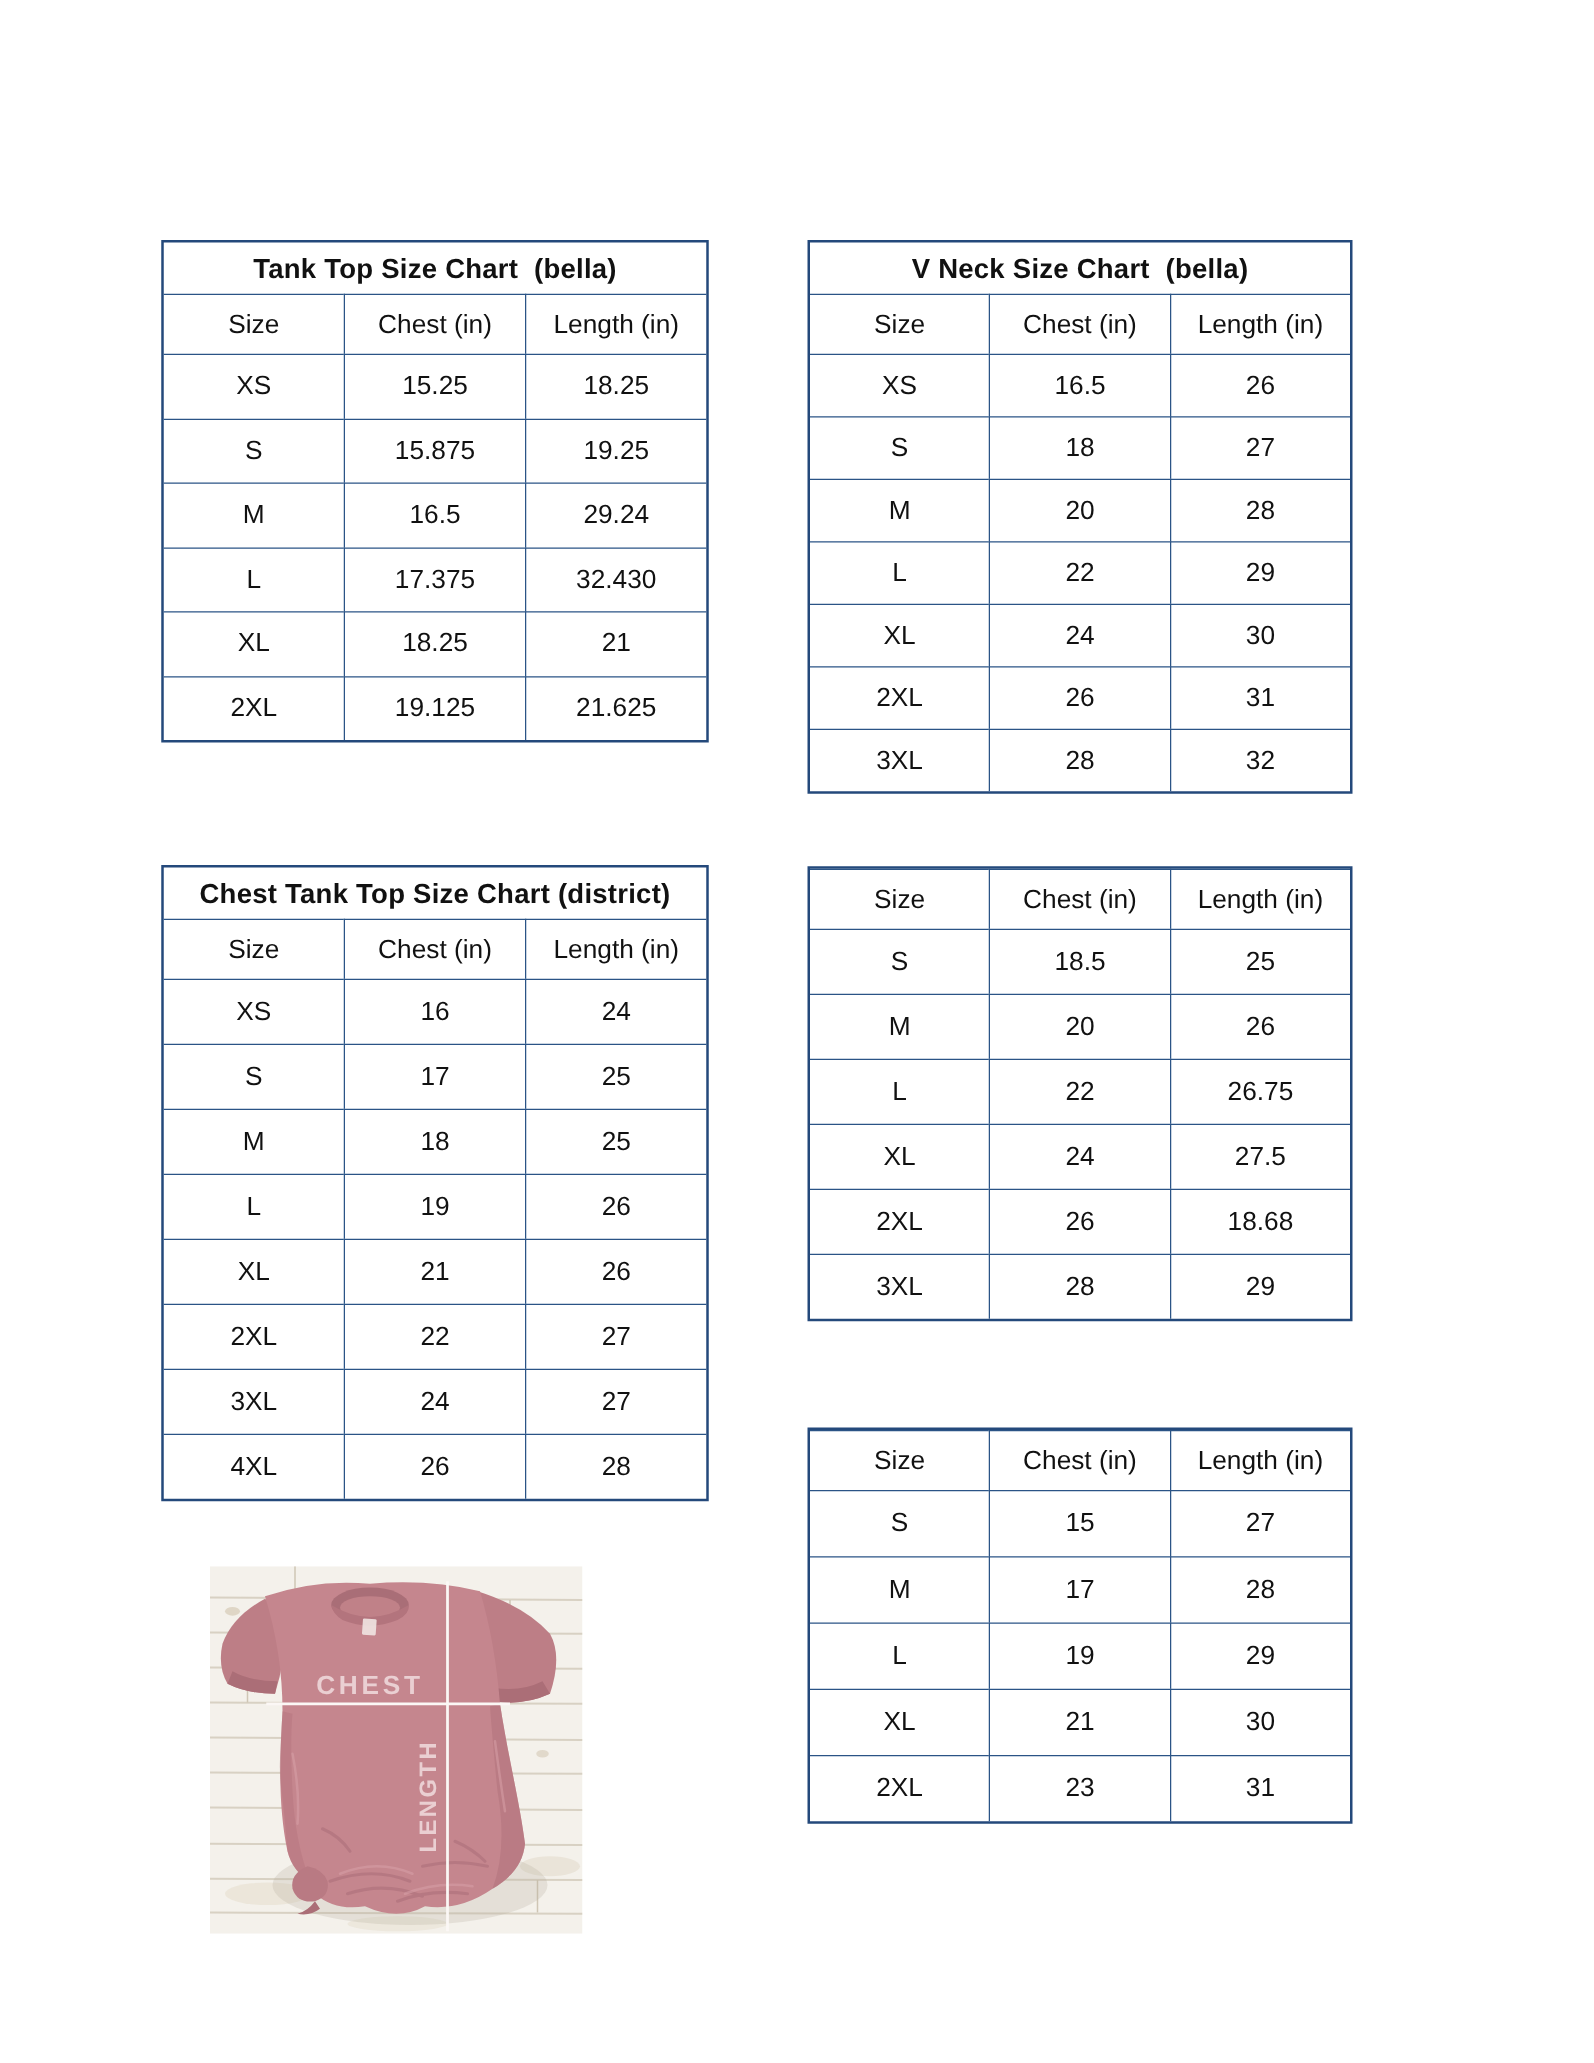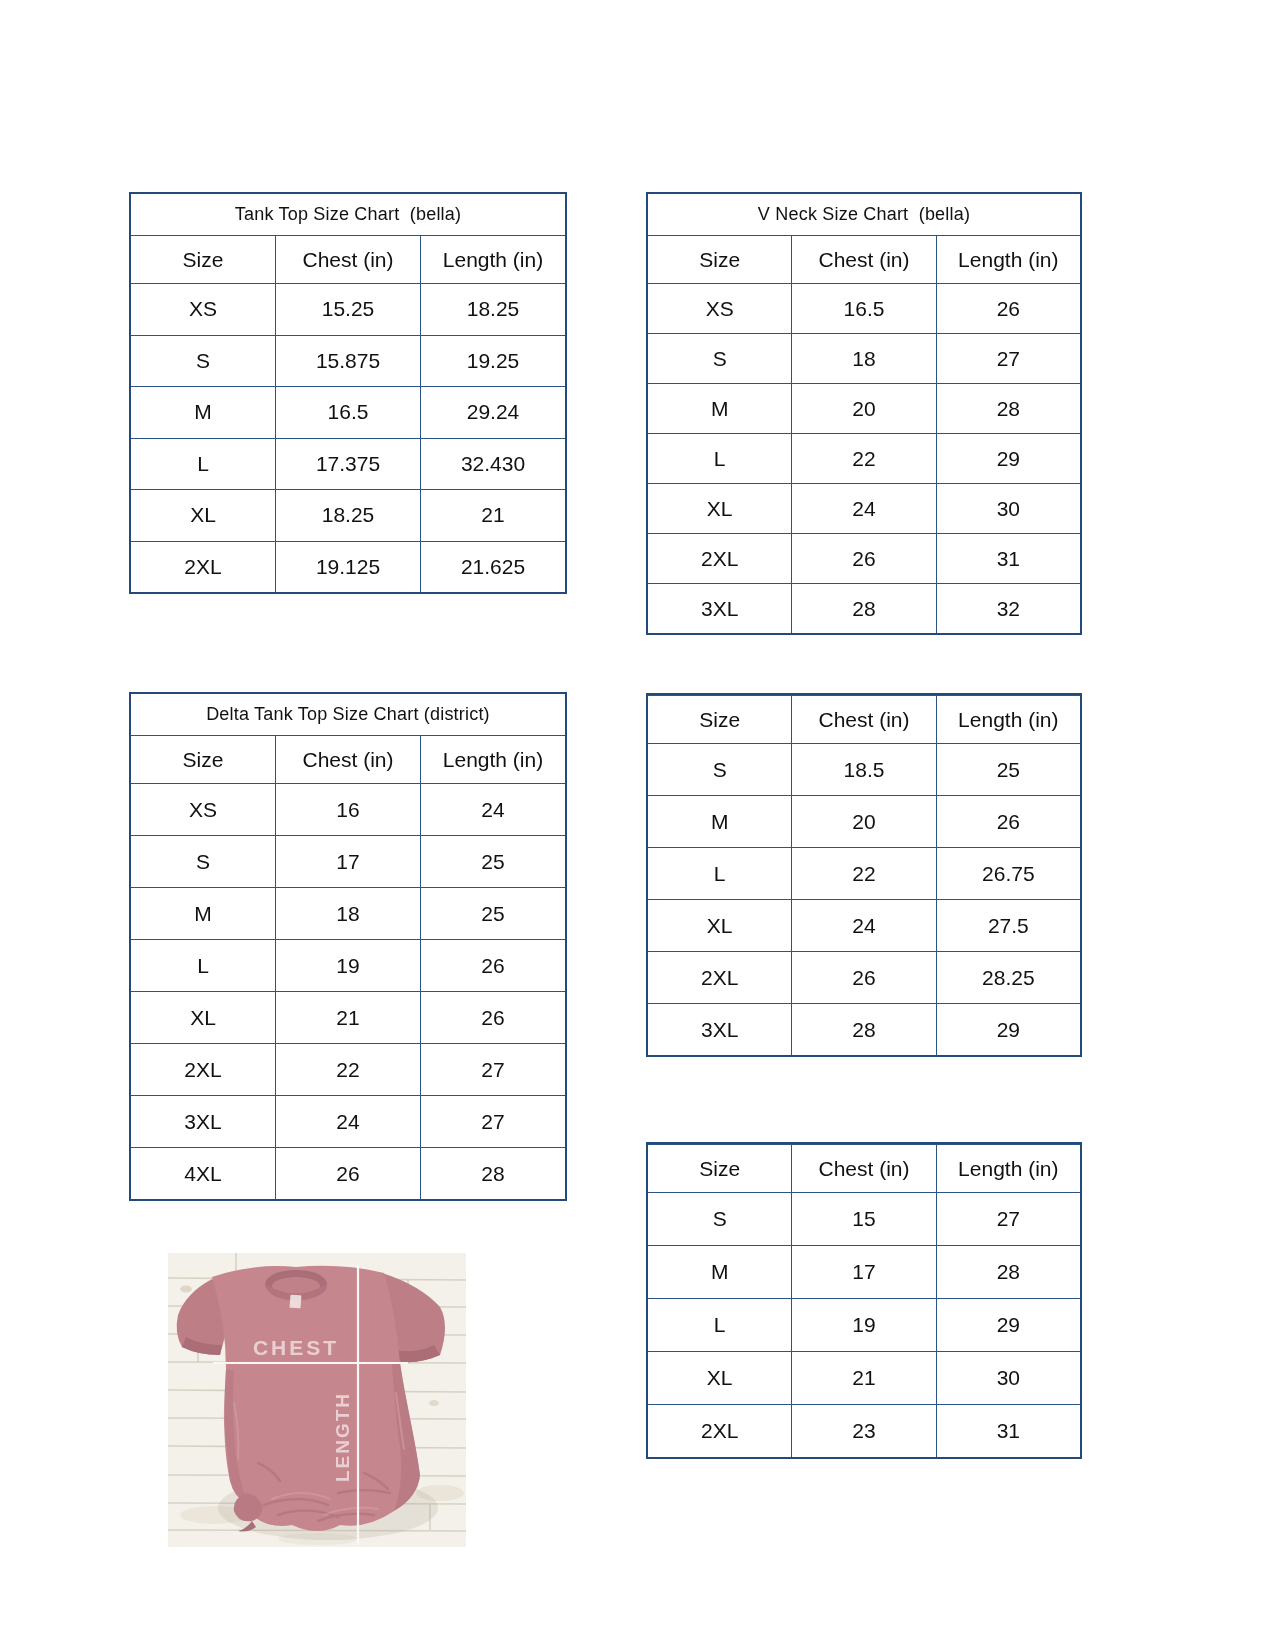--- a/index.html
+++ b/index.html
@@ -15,21 +15,21 @@
     position:absolute;
     left:var(--l);top:var(--t);width:var(--w);
     --bc:#2b5486;
     border:2.5px solid #24497b;
     background:#ffffff;
     box-sizing:border-box;
   }
   .tbl-title{
     height:41px;
     display:flex;align-items:center;justify-content:center;
-    font-size:18px;font-weight:400;
+    font-size:22px;font-weight:700;
     white-space:pre;
     letter-spacing:.2px;
   }
   .tbl-row{display:flex;}
   .tbl-row .cell{
     flex:1;
     box-sizing:border-box;
     display:flex;align-items:center;justify-content:center;
     border-top:1.5px solid var(--bc);
     font-size:21px;
@@ -125,21 +125,21 @@
         <div class="cell">31</div>
       </div>
       <div class="tbl-row">
         <div class="cell">3XL</div>
         <div class="cell">28</div>
         <div class="cell">32</div>
       </div>
     </div>
 
   <div class="chart-table" style="--l:129px; --t:692px; --w:438px; --rh:52px">
-      <div class="tbl-title">Delta Tank Top Size Chart (district)</div>
+      <div class="tbl-title">Chest Tank Top Size Chart (district)</div>
       <div class="tbl-row tbl-head">
         <div class="cell">Size</div>
         <div class="cell">Chest (in)</div>
         <div class="cell">Length (in)</div>
       </div>
       <div class="tbl-row">
         <div class="cell">XS</div>
         <div class="cell">16</div>
         <div class="cell">24</div>
       </div>
@@ -202,21 +202,21 @@
         <div class="cell">26.75</div>
       </div>
       <div class="tbl-row">
         <div class="cell">XL</div>
         <div class="cell">24</div>
         <div class="cell">27.5</div>
       </div>
       <div class="tbl-row">
         <div class="cell">2XL</div>
         <div class="cell">26</div>
-        <div class="cell">28.25</div>
+        <div class="cell">18.68</div>
       </div>
       <div class="tbl-row">
         <div class="cell">3XL</div>
         <div class="cell">28</div>
         <div class="cell">29</div>
       </div>
     </div>
 
   <div class="chart-table" style="--l:646px; --t:1142px; --w:436px; --rh:53px">
       <div class="tbl-row tbl-head">

